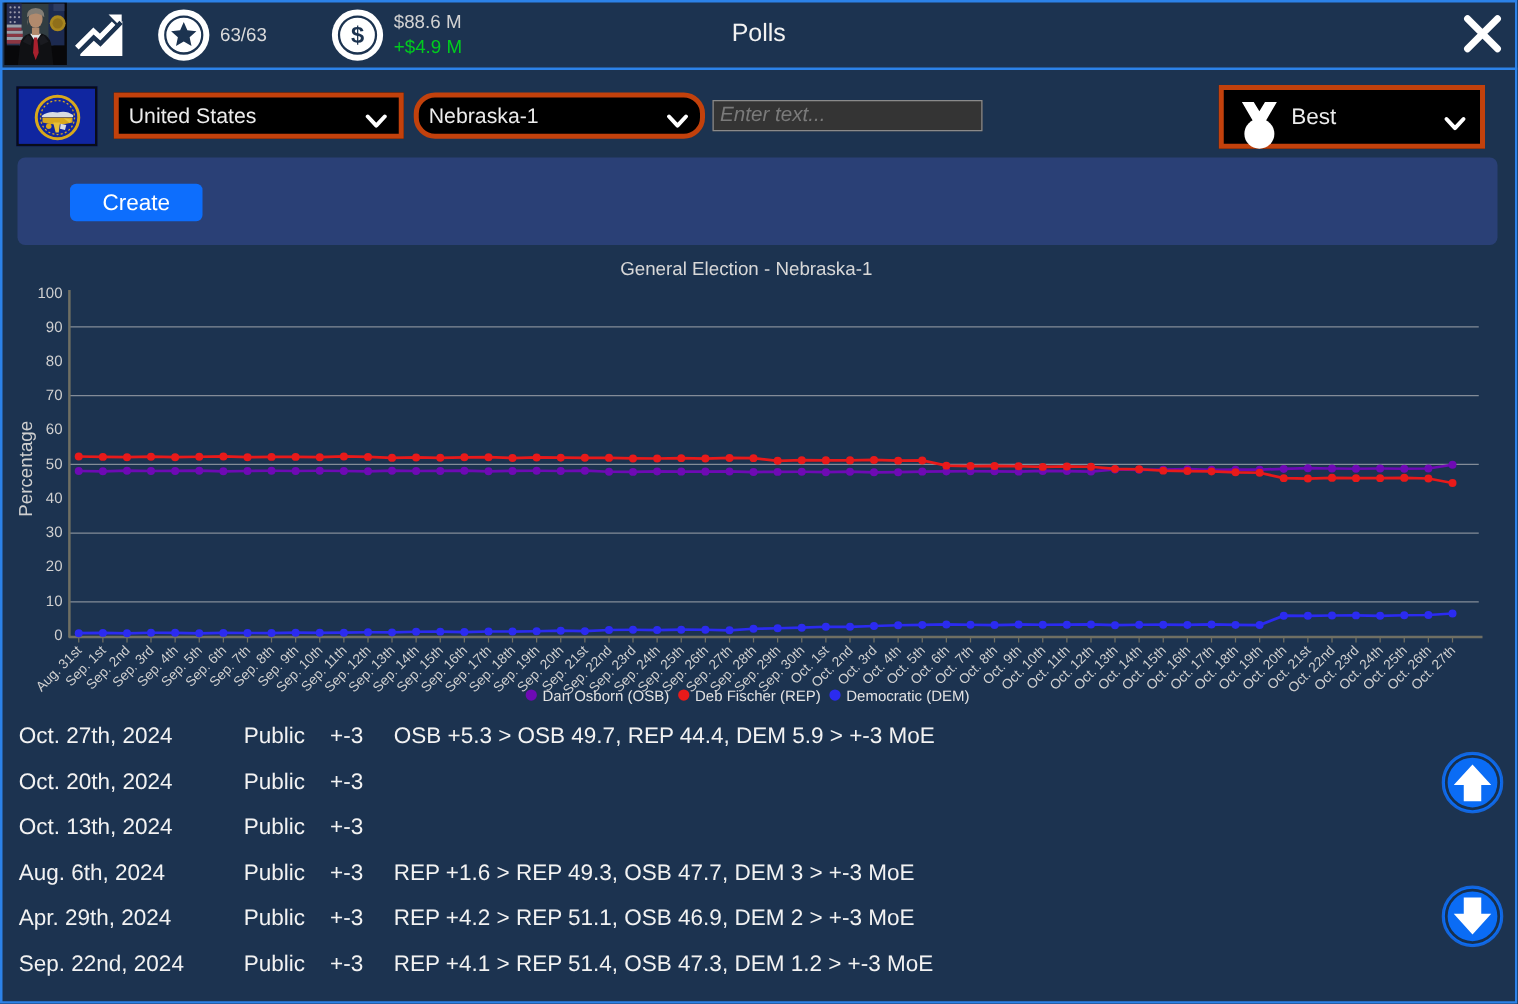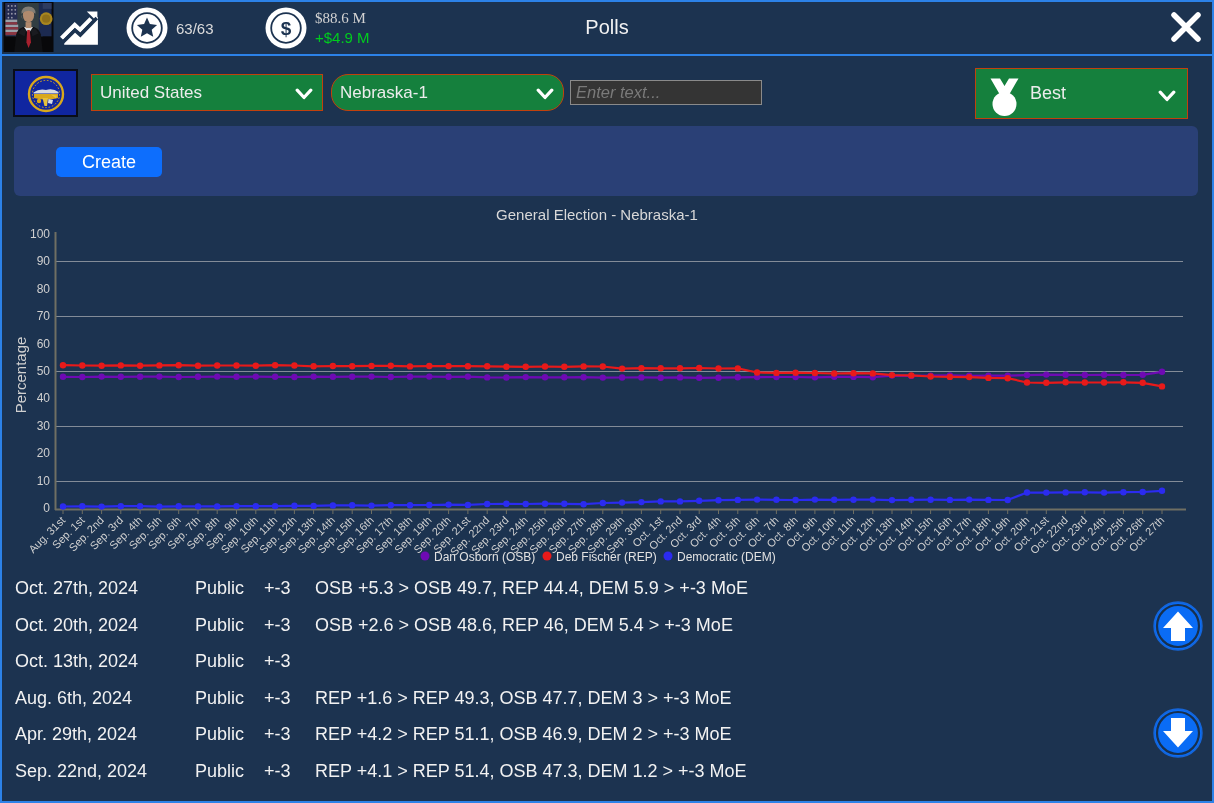--- a/index.html
+++ b/index.html
@@ -12,34 +12,34 @@
 #pageborder { position:absolute; left:0; top:0; width:1214px; height:803px;
   border:2px solid #2c82e8; z-index:99; pointer-events:none; }
 #topbar { position:absolute; left:0; top:0; right:0; height:56px;
   border-bottom:2px solid #2c82e8; }
 .portrait { position:absolute; left:3px; top:1px; }
 .trend { position:absolute; left:60px; top:10px; }
 .star { position:absolute; left:125.5px; top:6.5px; }
 #cnt { position:absolute; left:176px; top:19.5px; font-size:15px; color:#dcdcdc; }
 .coin { position:absolute; left:265.3px; top:6.5px; }
 #money { position:absolute; left:315px; top:8px; font-size:15px; line-height:20px; }
-#money .m1 { color:#d2d2d2;font-family:Liberation Serif, serif; }
+#money .m1 { color:#d2d2d2; }
 #money .m2 { color:#00cc1e; }
 #title { position:absolute; left:0; right:0; top:16px; text-align:center;
   font-size:20px; line-height:23px; color:#f2f2f2; }
 .closex { position:absolute; right:12px; top:11px; }
 #flagbtn { position:absolute; left:13px; top:69px; width:65px; height:48px;
   background:#1026a0; border:2px solid #090d18;
   display:flex; align-items:center; justify-content:center; }
-.dd { position:absolute; background:#15803d; border:1px solid #c2410c;
+.dd { position:absolute; background:#000000; border:4px solid #c2410c;
   color:#ececec; font-size:17px; display:flex; align-items:center; }
 #dd1 { left:91px; top:74px; width:232px; height:37px; padding-left:8px; }
 #dd2 { left:331px; top:74px; width:233px; height:37px; padding-left:8px;border-radius:17px; }
 .dd > svg { position:absolute; right:9px; top:13px; }
-#txt { position:absolute; left:570px; top:80px; width:192px; height:25px;
+#txt { position:absolute; left:570px; top:80px; width:216px; height:25px;
   background:#343434; border:1px solid #8a8a8a; color:#7a7a7a;
   font-style:italic; font-size:16.5px; padding-left:5px; line-height:23px; }
 #ddbest { left:975px; top:68px; width:213px; height:51px; padding-left:54px; font-size:18px; }
 #ddbest .medal { position:absolute; left:14px; top:9px; }
 #ddbest > svg.chev { position:absolute; top:21px; right:11px; }
 #panel { position:absolute; left:14px; top:126px; width:1184px; height:70px;
   background:#2a4076; border-radius:6px; }
 #createbtn { position:absolute; left:14px; top:21px; width:106px; height:30px;
   background:#0d6efd; border-radius:5px; color:#fff; font-size:18px;
   display:flex; align-items:center; justify-content:center;margin-left:28px; }
@@ -471,21 +471,20 @@
 <div class="trow" style="top:570.0px">
   <span class="c1">Oct. 27th, 2024</span>
     <span class="c2">Public</span>
     <span class="c3">+-3</span>
     <span class="c4">OSB +5.3 &gt; OSB 49.7, REP 44.4, DEM 5.9 &gt; +-3 MoE</span>
 </div>
 <div class="trow" style="top:606.5px">
   <span class="c1">Oct. 20th, 2024</span>
     <span class="c2">Public</span>
     <span class="c3">+-3</span>
-    <span class="c4">OSB +2.6 &gt; OSB 48.6, REP 46, DEM 5.4 &gt; +-3 MoE</span>
 </div>
 <div class="trow" style="top:643.0px">
   <span class="c1">Oct. 13th, 2024</span>
     <span class="c2">Public</span>
     <span class="c3">+-3</span>
 </div>
 <div class="trow" style="top:679.5px">
   <span class="c1">Aug. 6th, 2024</span>
     <span class="c2">Public</span>
     <span class="c3">+-3</span>

